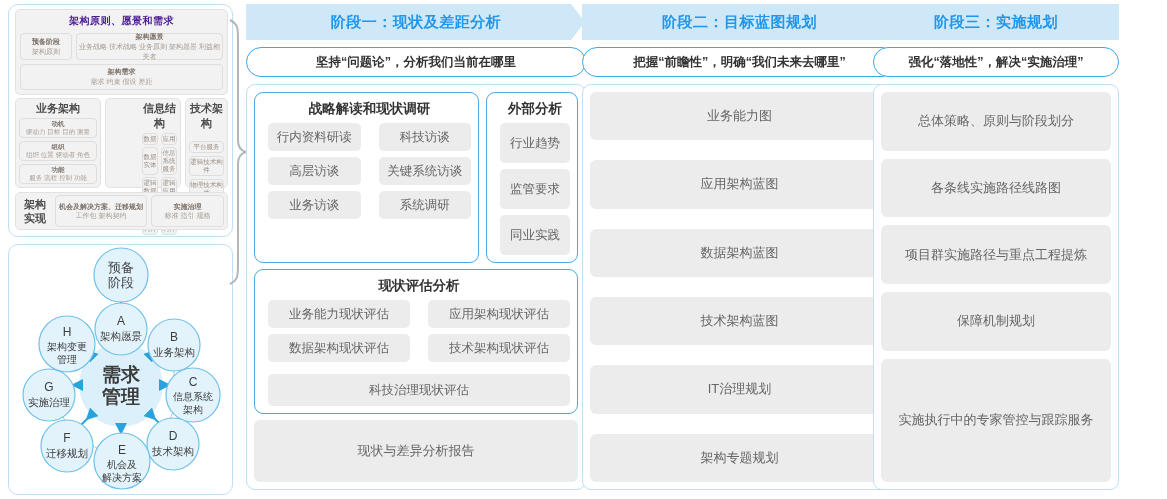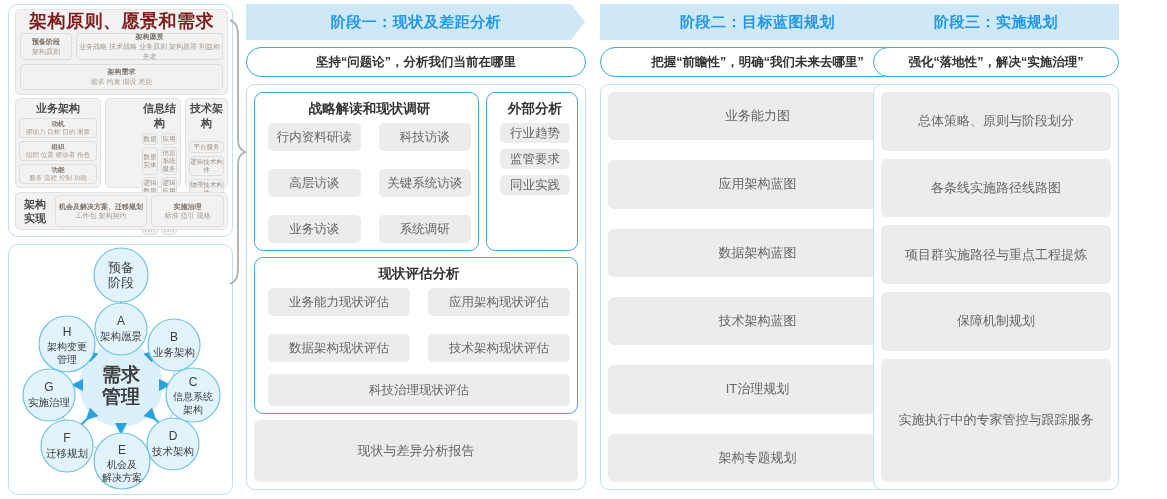--- a/index.html
+++ b/index.html
@@ -71,21 +71,21 @@
   }
 
   
   #principles-block {
     position: absolute;
     left: 6px; top: 4px;
     width: 213px; height: 86px;
     padding: 2px 4px 4px 4px;
   }
   #principles-title {
-    font-size: 18px; font-weight: bold; color: #7f1d1d;
+    font-size: 10px; font-weight: bold; color: #4c1d95;
     text-align: center; line-height: 18px; letter-spacing: .5px;
   }
   #pv-row { display: flex; gap: 4px; margin-top: 3px; }
   #prep-cell { width: 52px; height: 27px; font-size: 7px; line-height: 10px; }
   #vision-cell { flex: 1; height: 27px; font-size: 7px; line-height: 10px; }
   #req-cell { width: 100%; height: 26px; margin-top: 4px; font-size: 7px; line-height: 10px; }
 
   
   #cols-row {
     position: absolute;
@@ -120,21 +120,21 @@
 
   
   #brace { position: absolute; left: 226px; top: 18px; }
 
   
   .stage {
     position: absolute;
     top: 4px;
   }
   #stage1 { left: 246px; width: 340px; }
-  #stage2 { left: 600px; width: 315px; }
+  #stage2 { left: 582px; width: 315px; }
   #stage3 { left: 873px; width: 246px; }
 
   .stage-header {
     position: relative;
     height: 36px;
     background: #cfe8f7;
     display: flex;
     align-items: center;
     justify-content: center;
   }
@@ -197,27 +197,27 @@
     border-radius: 5px;
     display: flex;
     align-items: center;
     justify-content: center;
     text-align: center;
     color: #666666;
     font-size: 12.5px;
     box-sizing: border-box;
   }
   .chip-row { display: flex; gap: 18px; }
-  .chip-row + .chip-row { margin-top: 18px; }
+  .chip-row + .chip-row { margin-top: 6px; }
   .chip-row .chip { flex: 1; height: 28px; }
 
   #s1-top { display: flex; gap: 7px; }
   #s1-research { flex: 1; }
   #s1-external { width: 92px; }
-  #s1-external .chip { height: 20px; }
+  #s1-external .chip { height: 40px; }
   #s1-external .chip + .chip { margin-top: 6px; }
 
   #s1-assess .chip.wide { height: 32px; margin-top: 12px; width: 100%; }
 
   #s1-report {
     flex: 1;
     background: #ececec;
     border-radius: 6px;
     display: flex;
     align-items: center;

